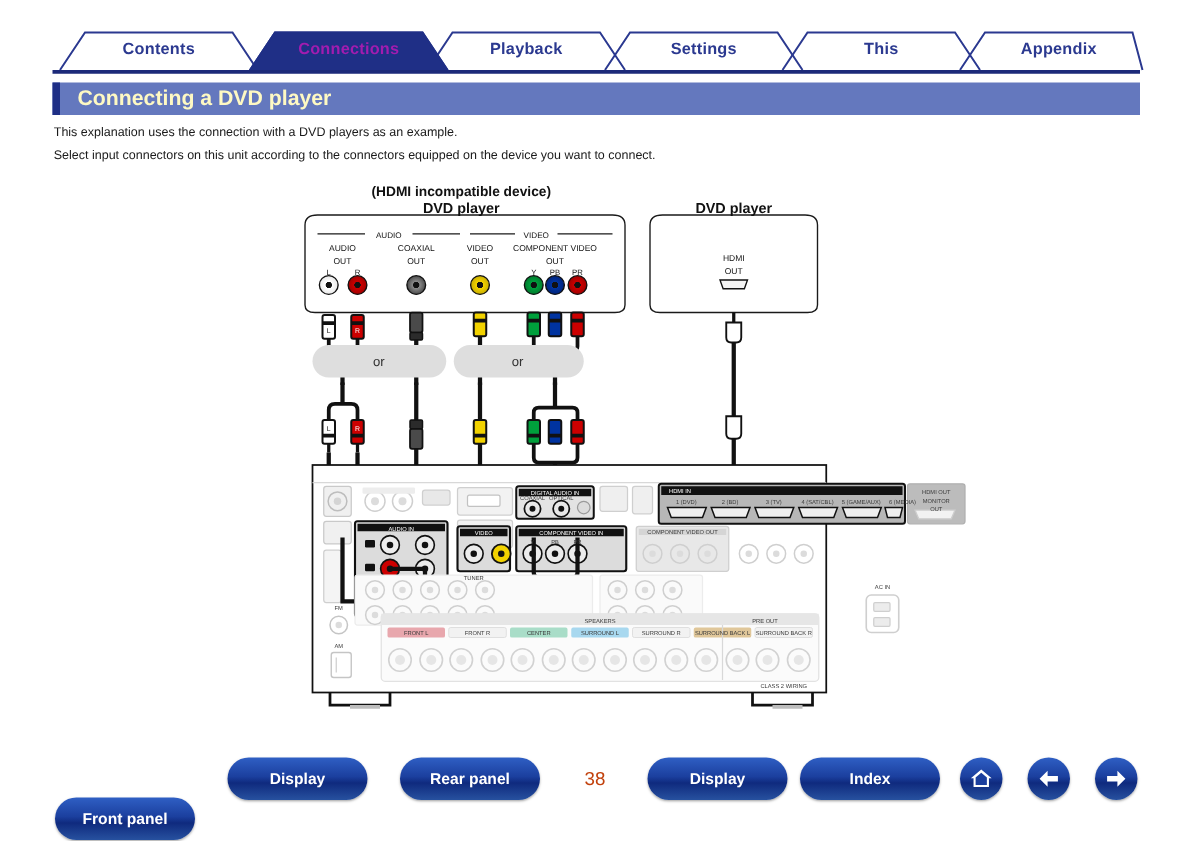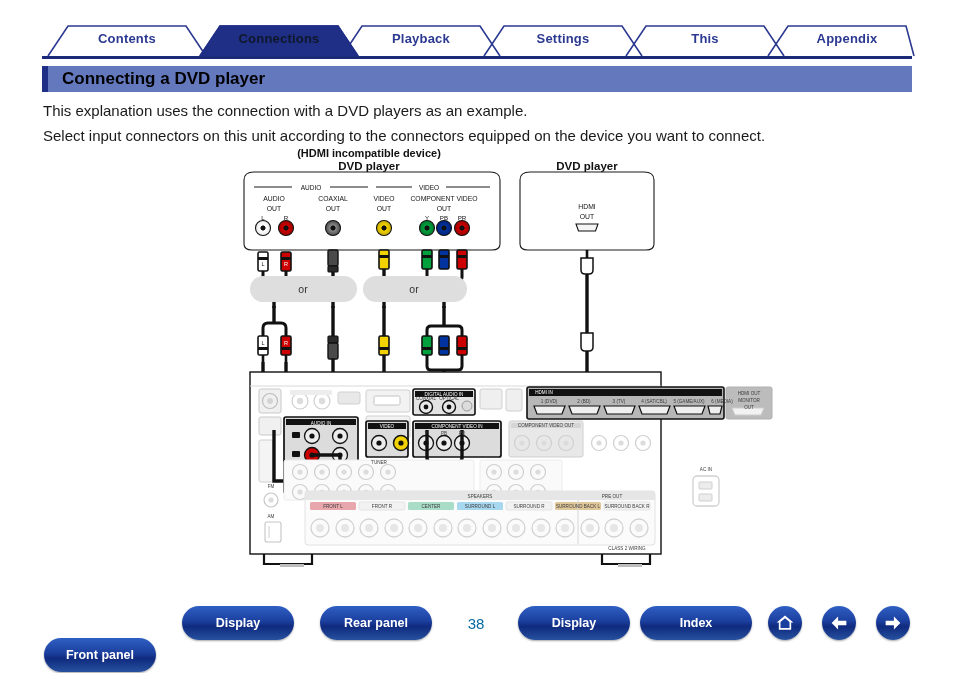--- a/index.html
+++ b/index.html
@@ -14,36 +14,36 @@
   #page { position: relative; width: 954px; height: 673px; background: #fff; }
 
   
   #tabbar { position: absolute; left: 4px; top: 22px; width: 954px; height: 36px; }
   #tabbar svg { display: block; }
   .tablabel {
     position: absolute; top: 0; height: 34px; line-height: 34px;
     text-align: center; font-size: 13px; font-weight: bold;
     color: #2b3990; letter-spacing: .2px; cursor: pointer;
   }
-  .tablabel.active { color: #0f172a; }
+  .tablabel.active { color: #a21caf; }
   #tabrule { position: absolute; left: 42px; top: 56px; width: 870px; height: 3px; background: #1c2a7a; }
 
   
   #titlebar {
     position: absolute; left: 42px; top: 66px; width: 870px; height: 26px;
     background: #6478be; border-left: 6px solid #1f2f86;
   }
   #titlebar .ttxt {
     position: absolute; left: 14px; top: 0px; height: 26px; line-height: 25px;
-    color: #000000; font-size: 17px; font-weight: bold;
+    color: #fef9c3; font-size: 17px; font-weight: bold;
   }
 
   
   #intro { position: absolute; left: 43px; top: 100px; width: 880px; }
-  #intro p { margin: 0 0 3px 0; font-size: 15px; color: #1a1a1a; line-height: 1.45; }
+  #intro p { margin: 0 0 3px 0; font-size: 10px; color: #1a1a1a; line-height: 1.45; }
 
   
   #diagram { position: absolute; left: 0; top: 140px; width: 954px; height: 440px; margin-left: 22px; }
   #diagram svg { display: block; }
 
   
   #botnav { position: absolute; left: 0; top: 602px; width: 954px; height: 52px; }
   .pill {
     position: absolute; top: 4px; height: 34px; border-radius: 17px;
     background: linear-gradient(to bottom,#2f5fc4 0%,#1b3f9e 45%,#0f2a7e 60%,#27519f 100%);
@@ -54,21 +54,21 @@
   }
   .circbtn {
     position: absolute; top: 4px; width: 34px; height: 34px; border-radius: 50%;
     background: linear-gradient(to bottom,#2f5fc4 0%,#1b3f9e 45%,#0f2a7e 60%,#27519f 100%);
     box-shadow: 0 1px 2px rgba(0,0,0,.35);
     display: flex; align-items: center; justify-content: center; cursor: pointer;
   }
   #pageno {
     position: absolute; left: 455px; top: 4px; width: 42px; height: 34px;
     display: flex; align-items: center; justify-content: center;
-    font-size: 15px; color: #0369a1;
+    font-size: 15px; color: #c2410c;
   }
   .lbl { font-size: 4.6px; fill: #3b3b3b; font-family: "Liberation Sans", sans-serif; }
   .lblw { font-size: 4.6px; fill: #ffffff; font-family: "Liberation Sans", sans-serif; }
 </style>
 </head>
 <body>
 
 <div id="page">
 
   <div id="tabbar">

